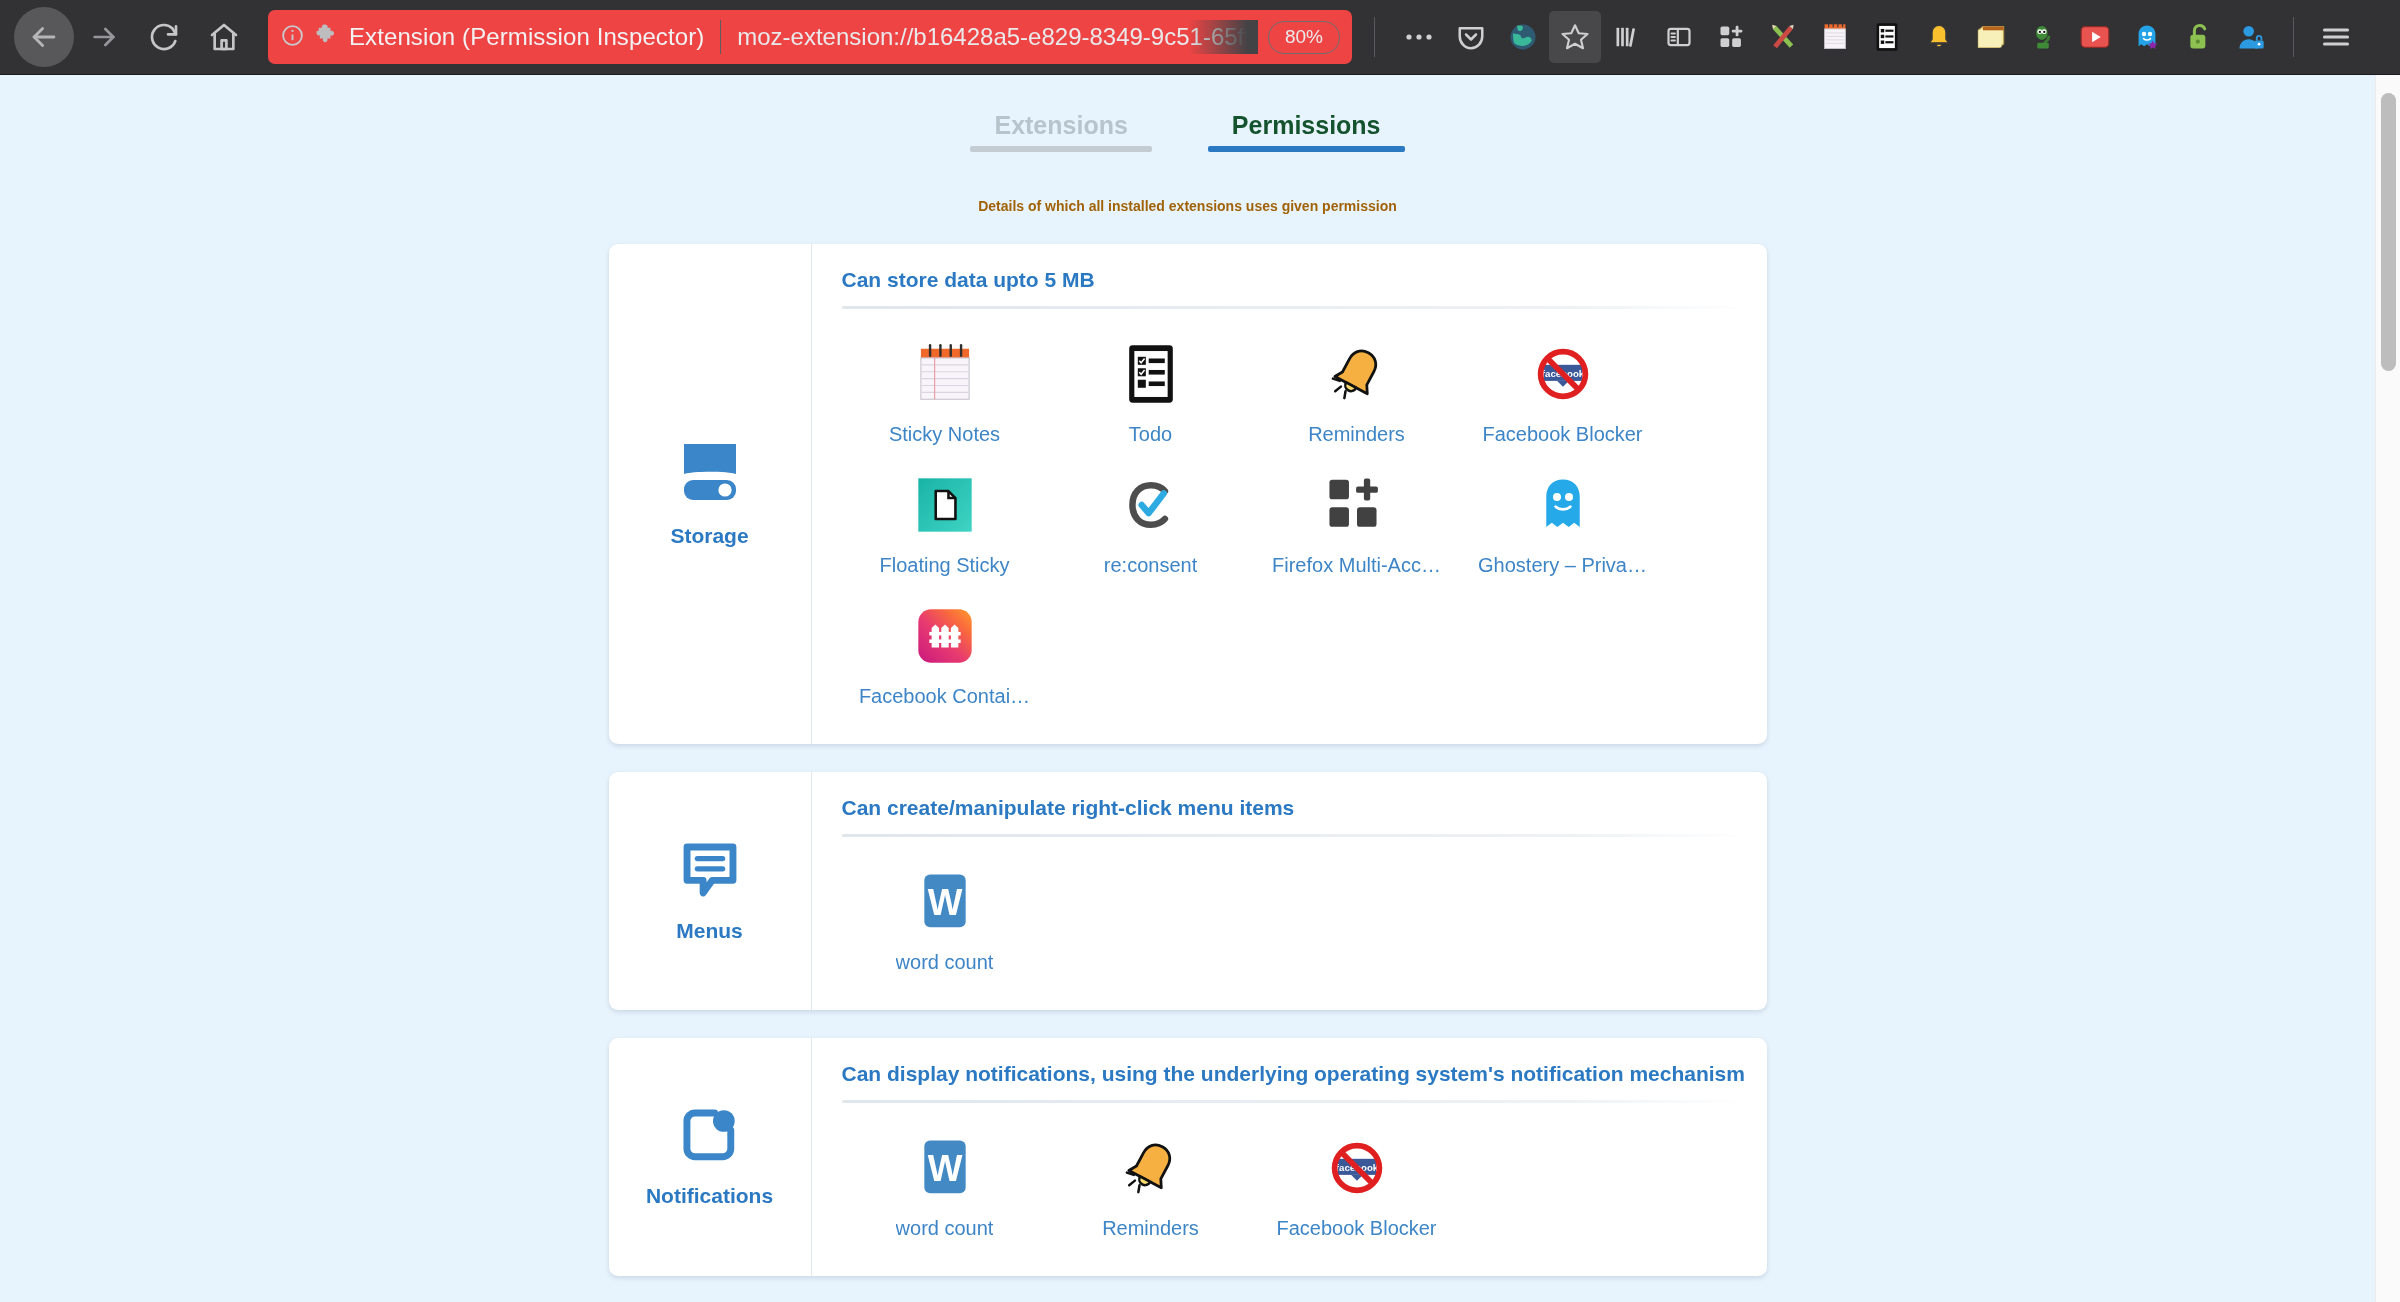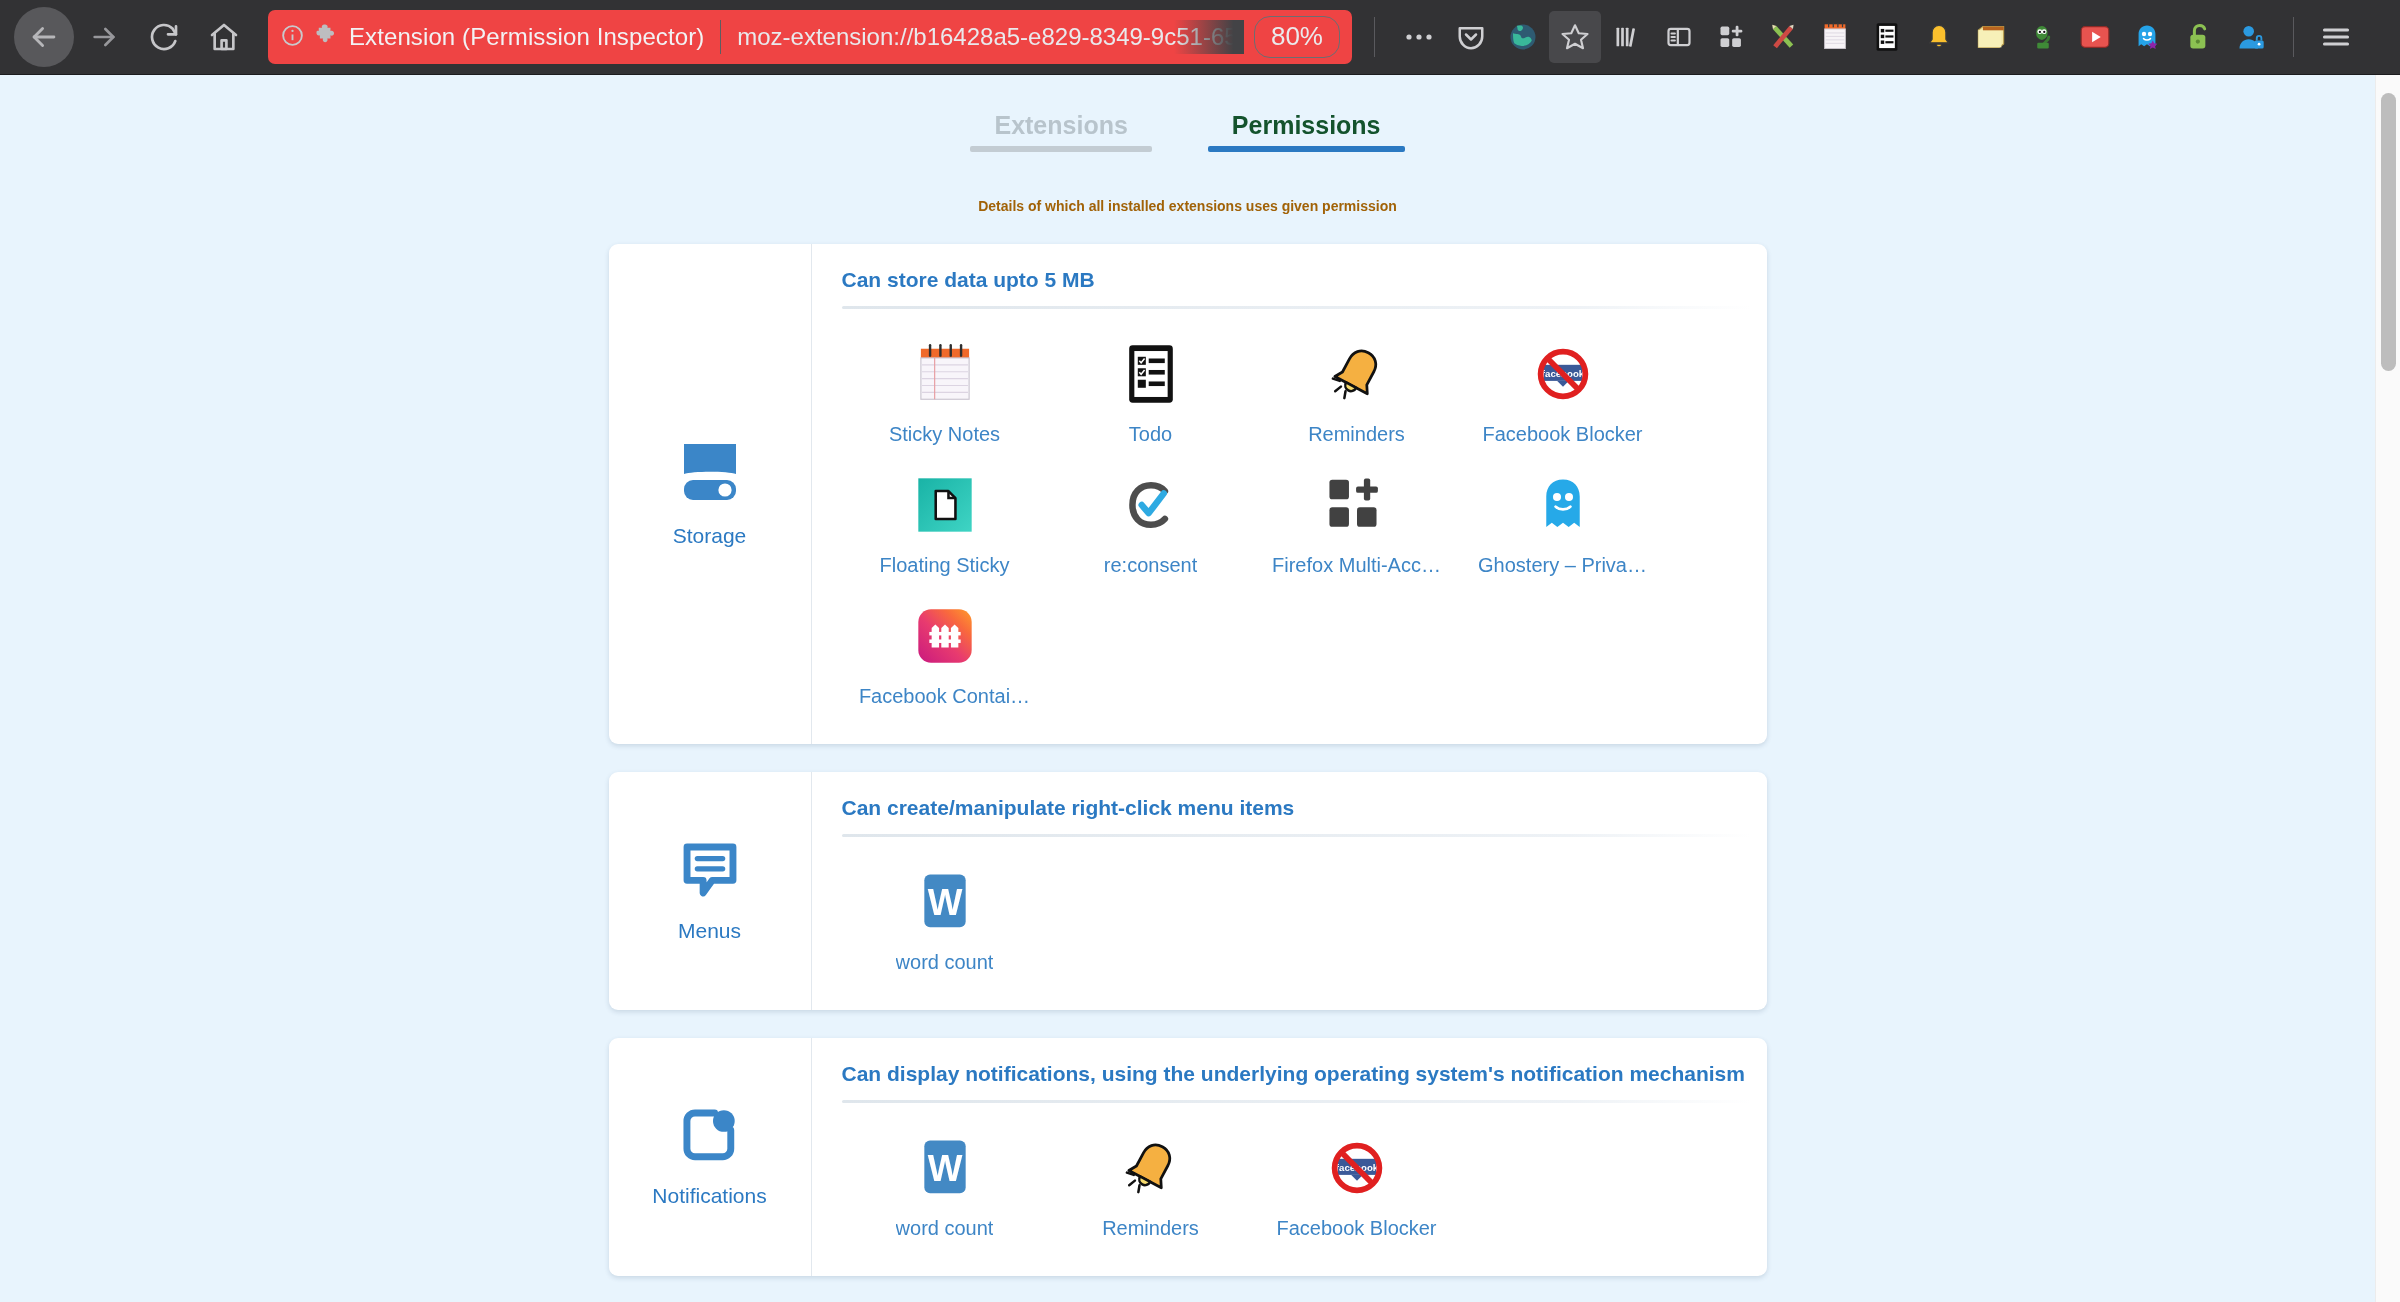--- a/index.html
+++ b/index.html
@@ -66,21 +66,21 @@
     position: absolute; right: 0; top: 0; width: 70px; height: 34px;
     background: linear-gradient(to right, rgba(67,67,70,0), #434346 85%);
     pointer-events: none;
   }
   #zoom-pill {
     flex: 0 0 auto;
     margin-left: 10px;
     border: 1px solid #6d6d71;
     border-radius: 16px;
     color: #eaeaec;
-    font-size: 26px;
+    font-size: 19px;
     padding: 4px 16px 5px;
   }
   #chrome-sep {
     width: 1px; height: 40px; background: #5a5a5e;
     margin: 0 18px 0 22px; flex: 0 0 auto;
   }
   .tb-icon {
     width: 52px; height: 52px;
     display: flex; align-items: center; justify-content: center;
     flex: 0 0 auto;
@@ -152,21 +152,21 @@
   }
   .card-left {
     width: 202px;
     flex: 0 0 202px;
     display: flex; flex-direction: column;
     align-items: center; justify-content: center;
     padding: 24px 8px;
   }
   .perm-icon { margin-bottom: 14px; }
   .perm-name {
-    color: #2b79c2; font-size: 21px; font-weight: normal;
+    color: #2b79c2; font-size: 21px; font-weight: bold;
     text-align: center;
   }
   .card-right {
     flex: 1 1 auto;
     border-left: 1px solid #e2e8ee;
     padding: 24px 16px 26px 30px;
     display: flex; flex-direction: column;
   }
   .perm-desc {
     color: #2b79c2; font-size: 21px; font-weight: bold;

